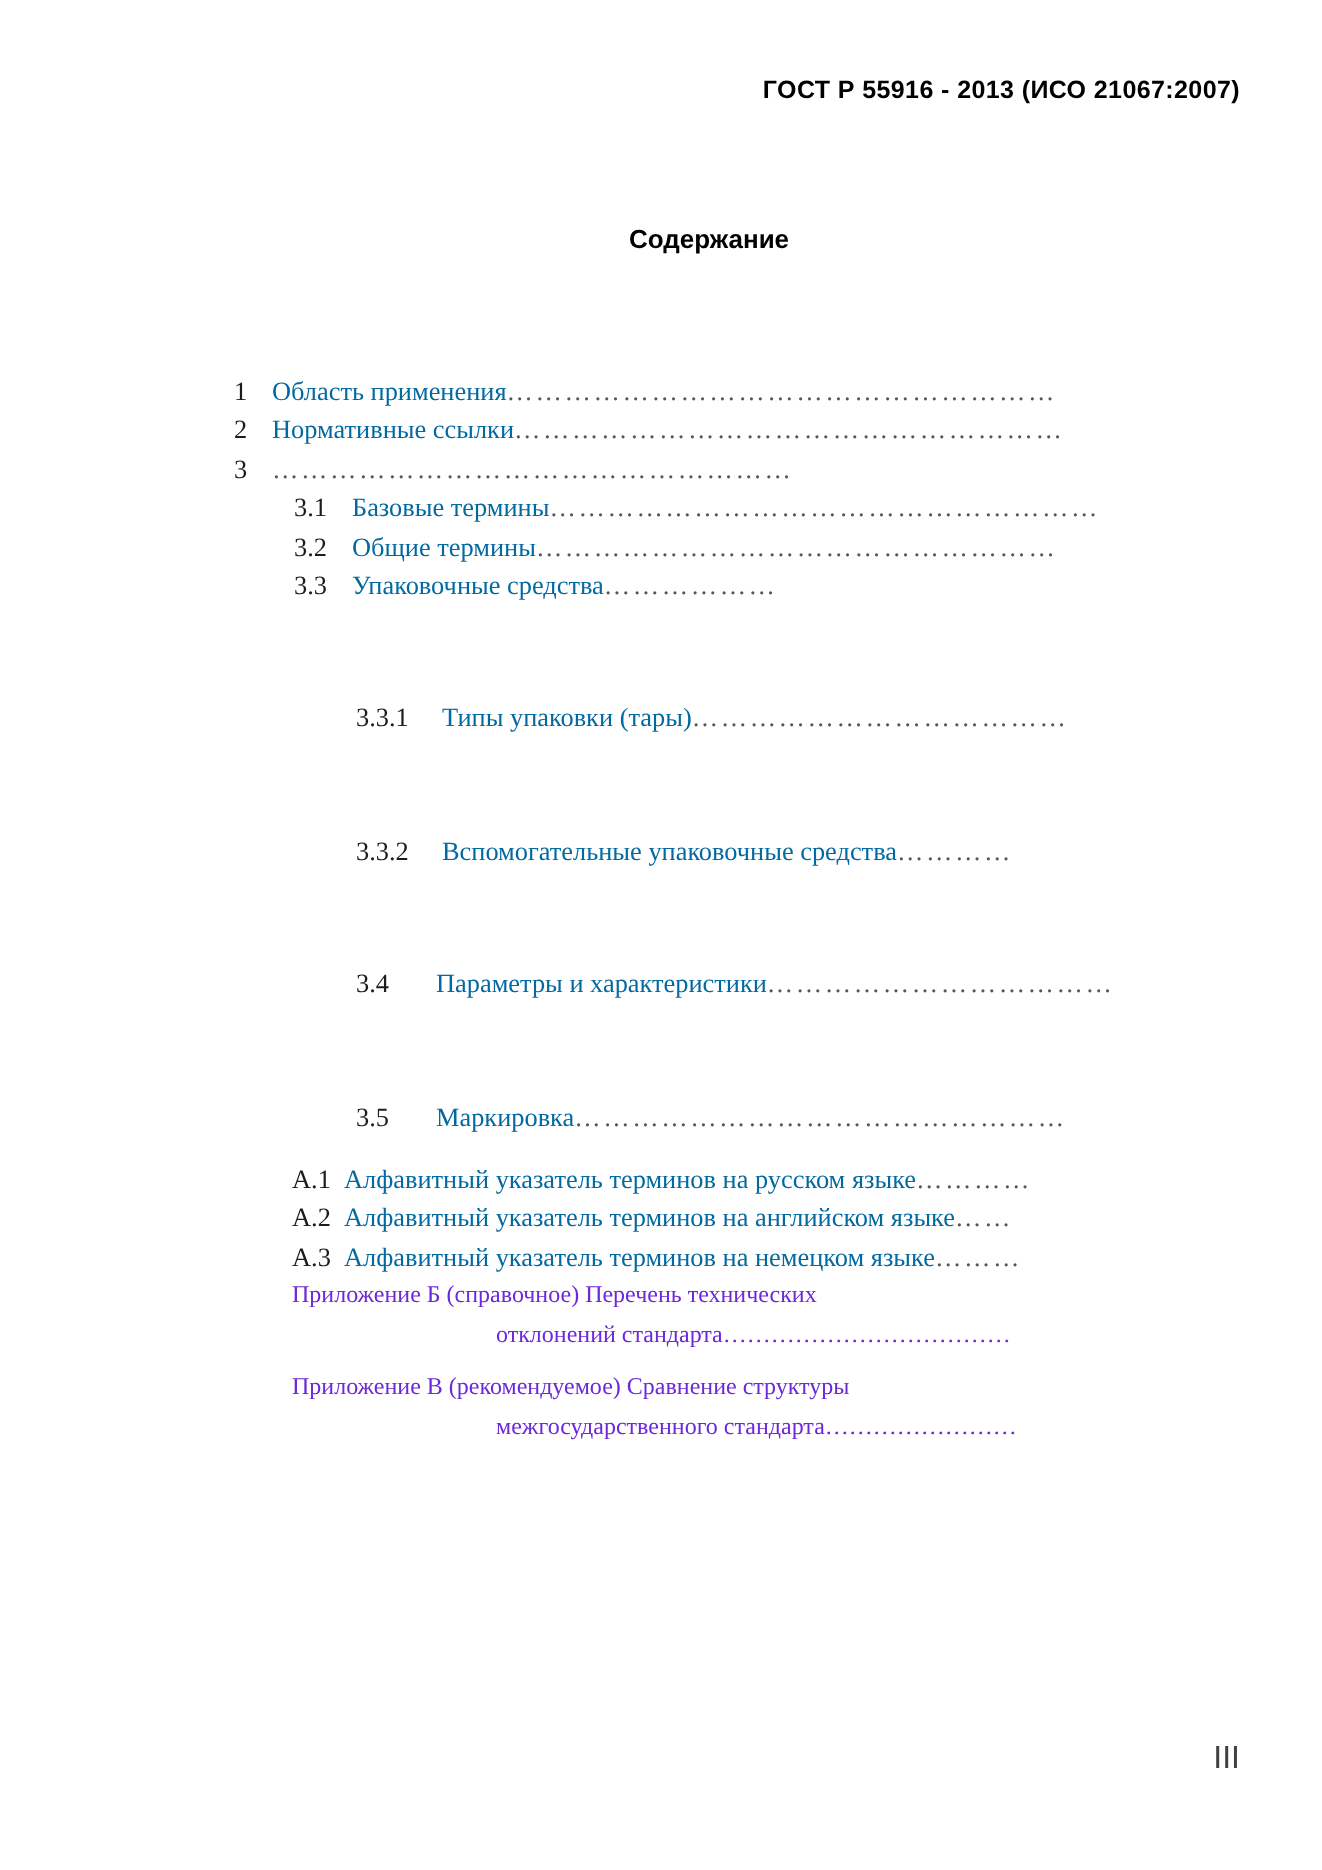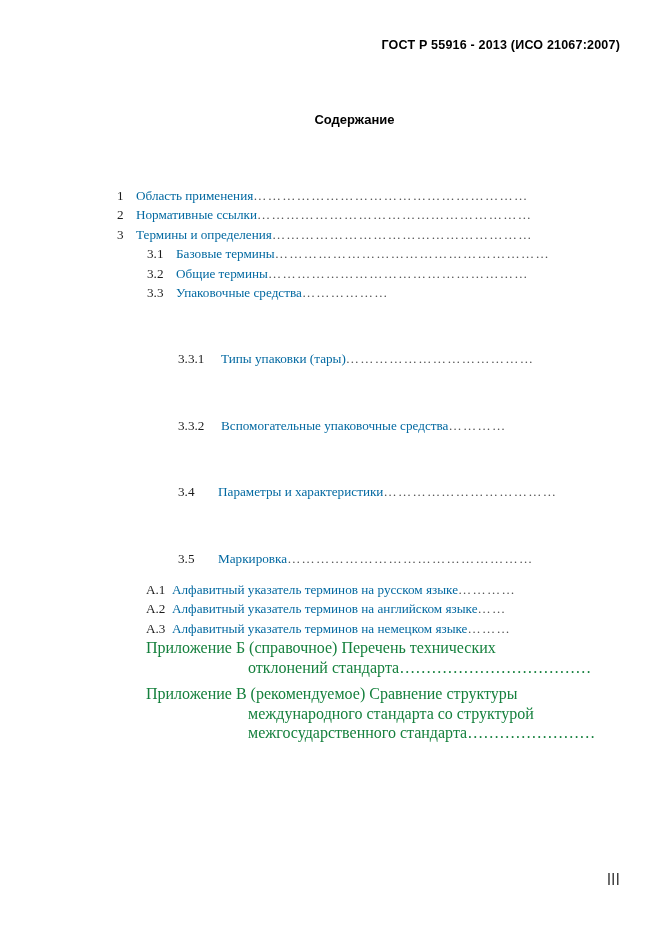--- a/index.html
+++ b/index.html
@@ -90,23 +90,23 @@
   .lv2 .num  { width: 29px; }
   .lv3 .num  { width: 40px; margin-top: 47px; }
   .lv3.wide-num .num { width: 43px; }
   .lv-app .num { width: 26px; }
 
   .spacer-sm { height: 12px; }
   .spacer-xs { height: 7px; }
 
   
   .toc-cont {
-    font-size: 16px;
+    font-size: 12px;
     line-height: 19.4px;
-    color: #15803d;
+    color: #6d28d9;
     white-space: nowrap;
     display: flex;
     align-items: center;
   }
 
   
   .folio {
     position: absolute;
     bottom: 46px;
     right: 41px;
@@ -131,21 +131,20 @@
       <span class="label">Область применения</span>
       <span class="leader">…………………………………………………</span>
     </div>
     <div class="toc-entry lv1">
       <span class="num">2</span>
       <span class="label">Нормативные ссылки</span>
       <span class="leader">…………………………………………………</span>
     </div>
     <div class="toc-entry lv1">
       <span class="num">3</span>
-      <span class="label">Термины и определения</span>
       <span class="leader">………………………………………………</span>
     </div>
 
     <div class="toc-entry lv2">
       <span class="num">3.1</span>
       <span class="label">Базовые термины</span>
       <span class="leader">…………………………………………………</span>
     </div>
     <div class="toc-entry lv2">
       <span class="num">3.2</span>
@@ -204,23 +203,20 @@
       <span>отклонений стандарта</span>
       <span class="leader">………………………………</span>
     </div>
 
     <div class="spacer-xs"></div>
 
     <div class="toc-cont lv-app">
       <span>Приложение  В (рекомендуемое)  Сравнение структуры</span>
     </div>
     <div class="toc-cont cont">
-      <span>международного стандарта со структурой</span>
-    </div>
-    <div class="toc-cont cont">
       <span>межгосударственного стандарта</span>
       <span class="leader">……………………</span>
     </div>
 
   </div>
 
   <div class="folio">III</div>
 
 </div>
 

